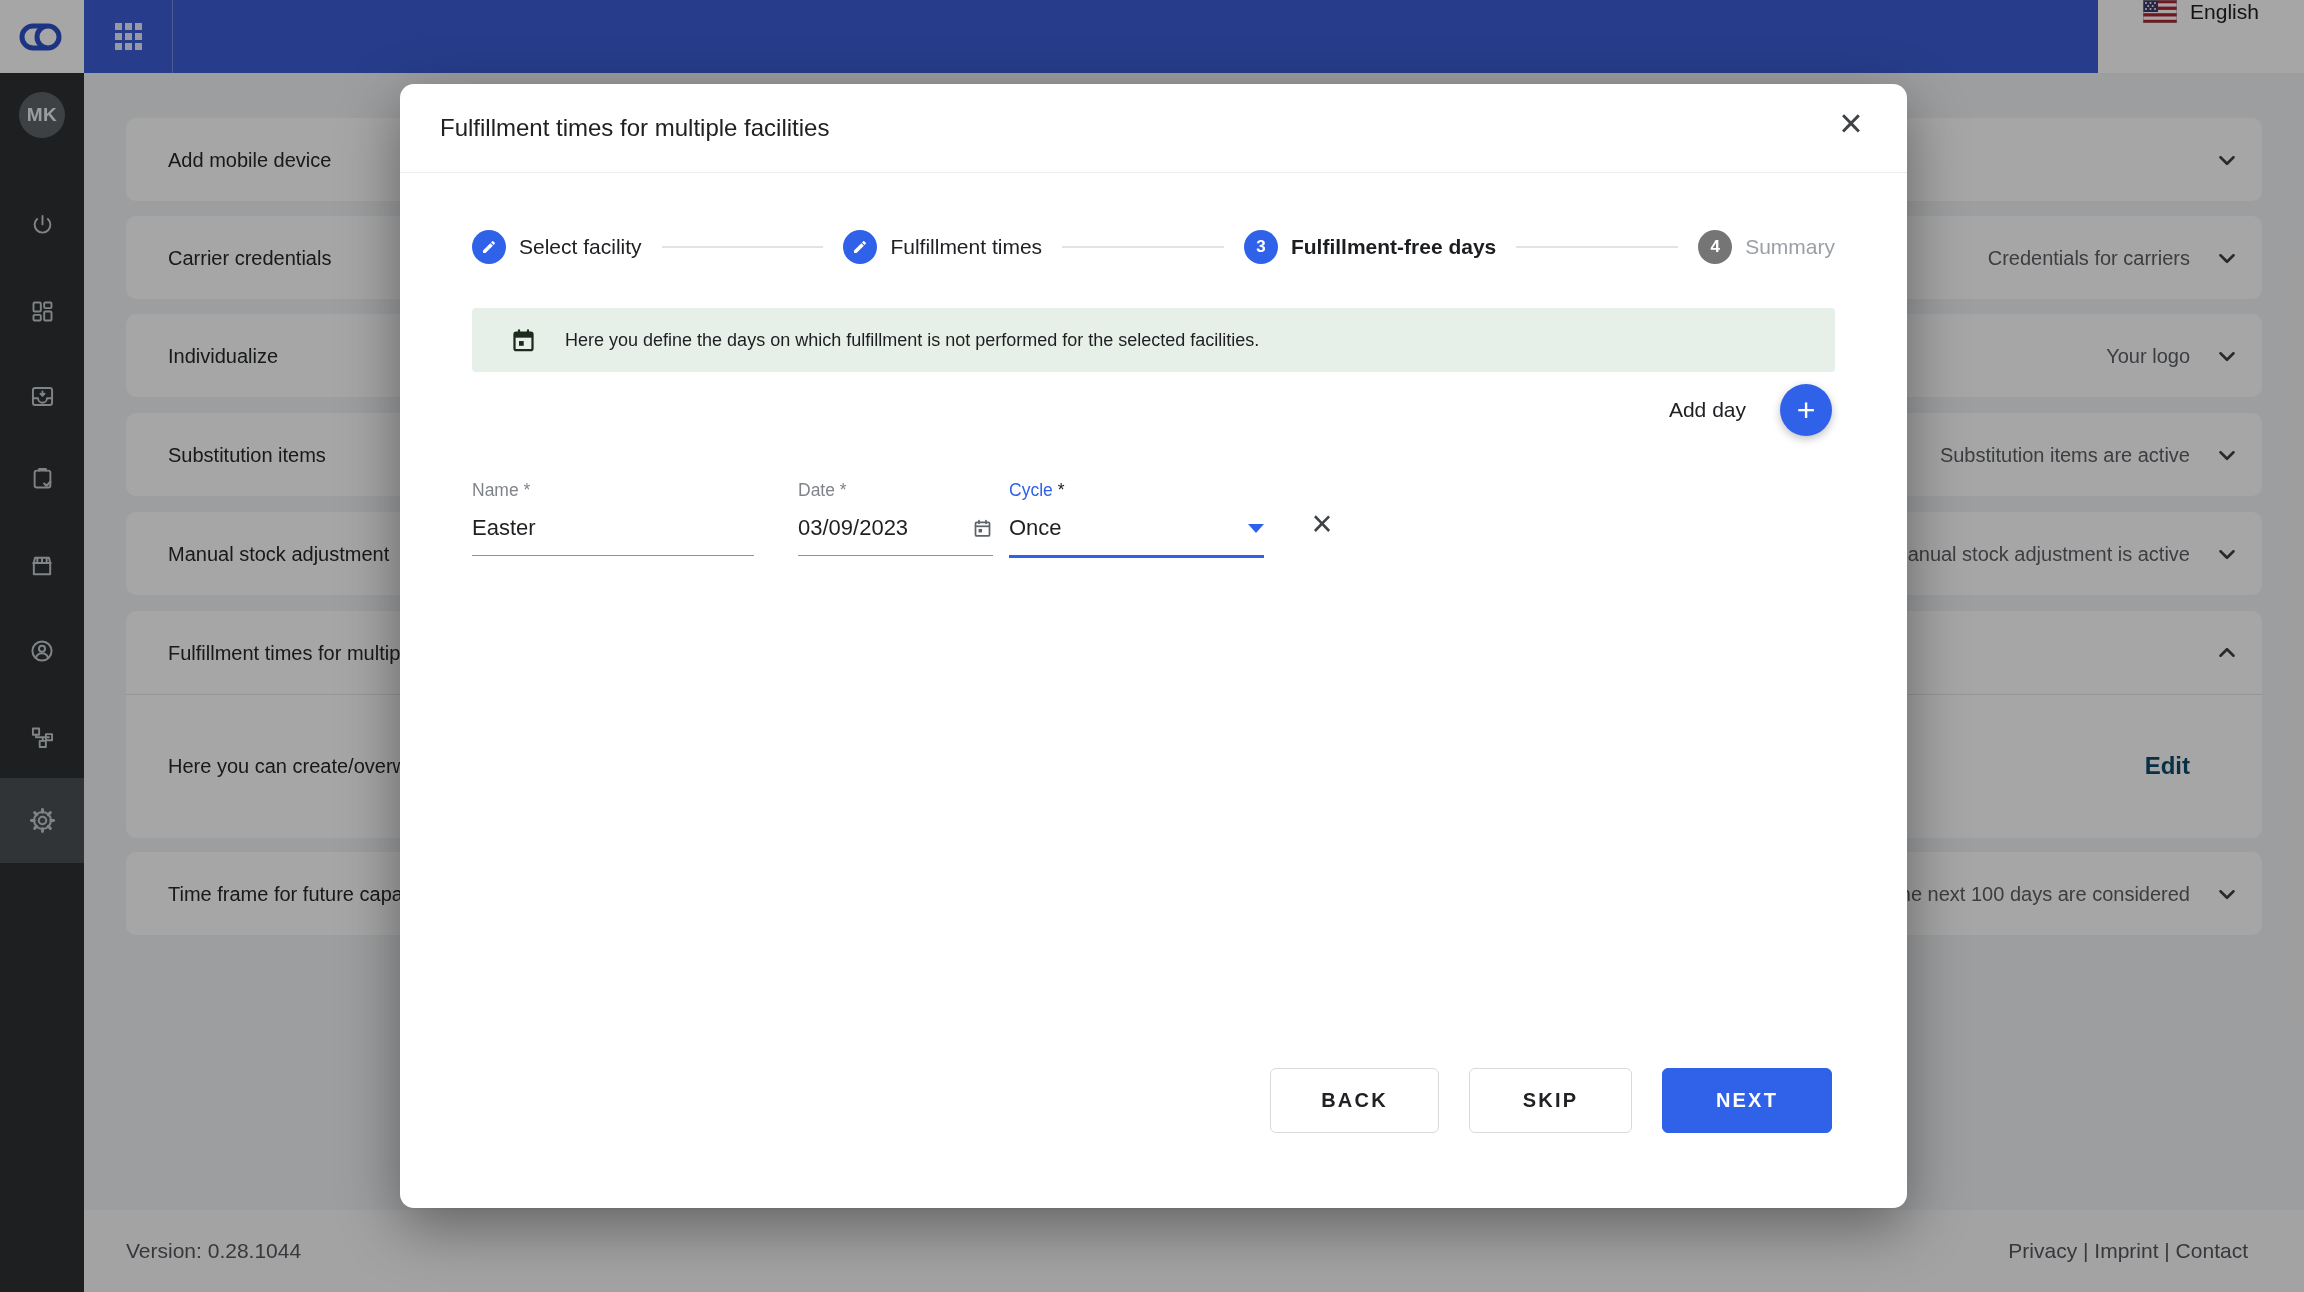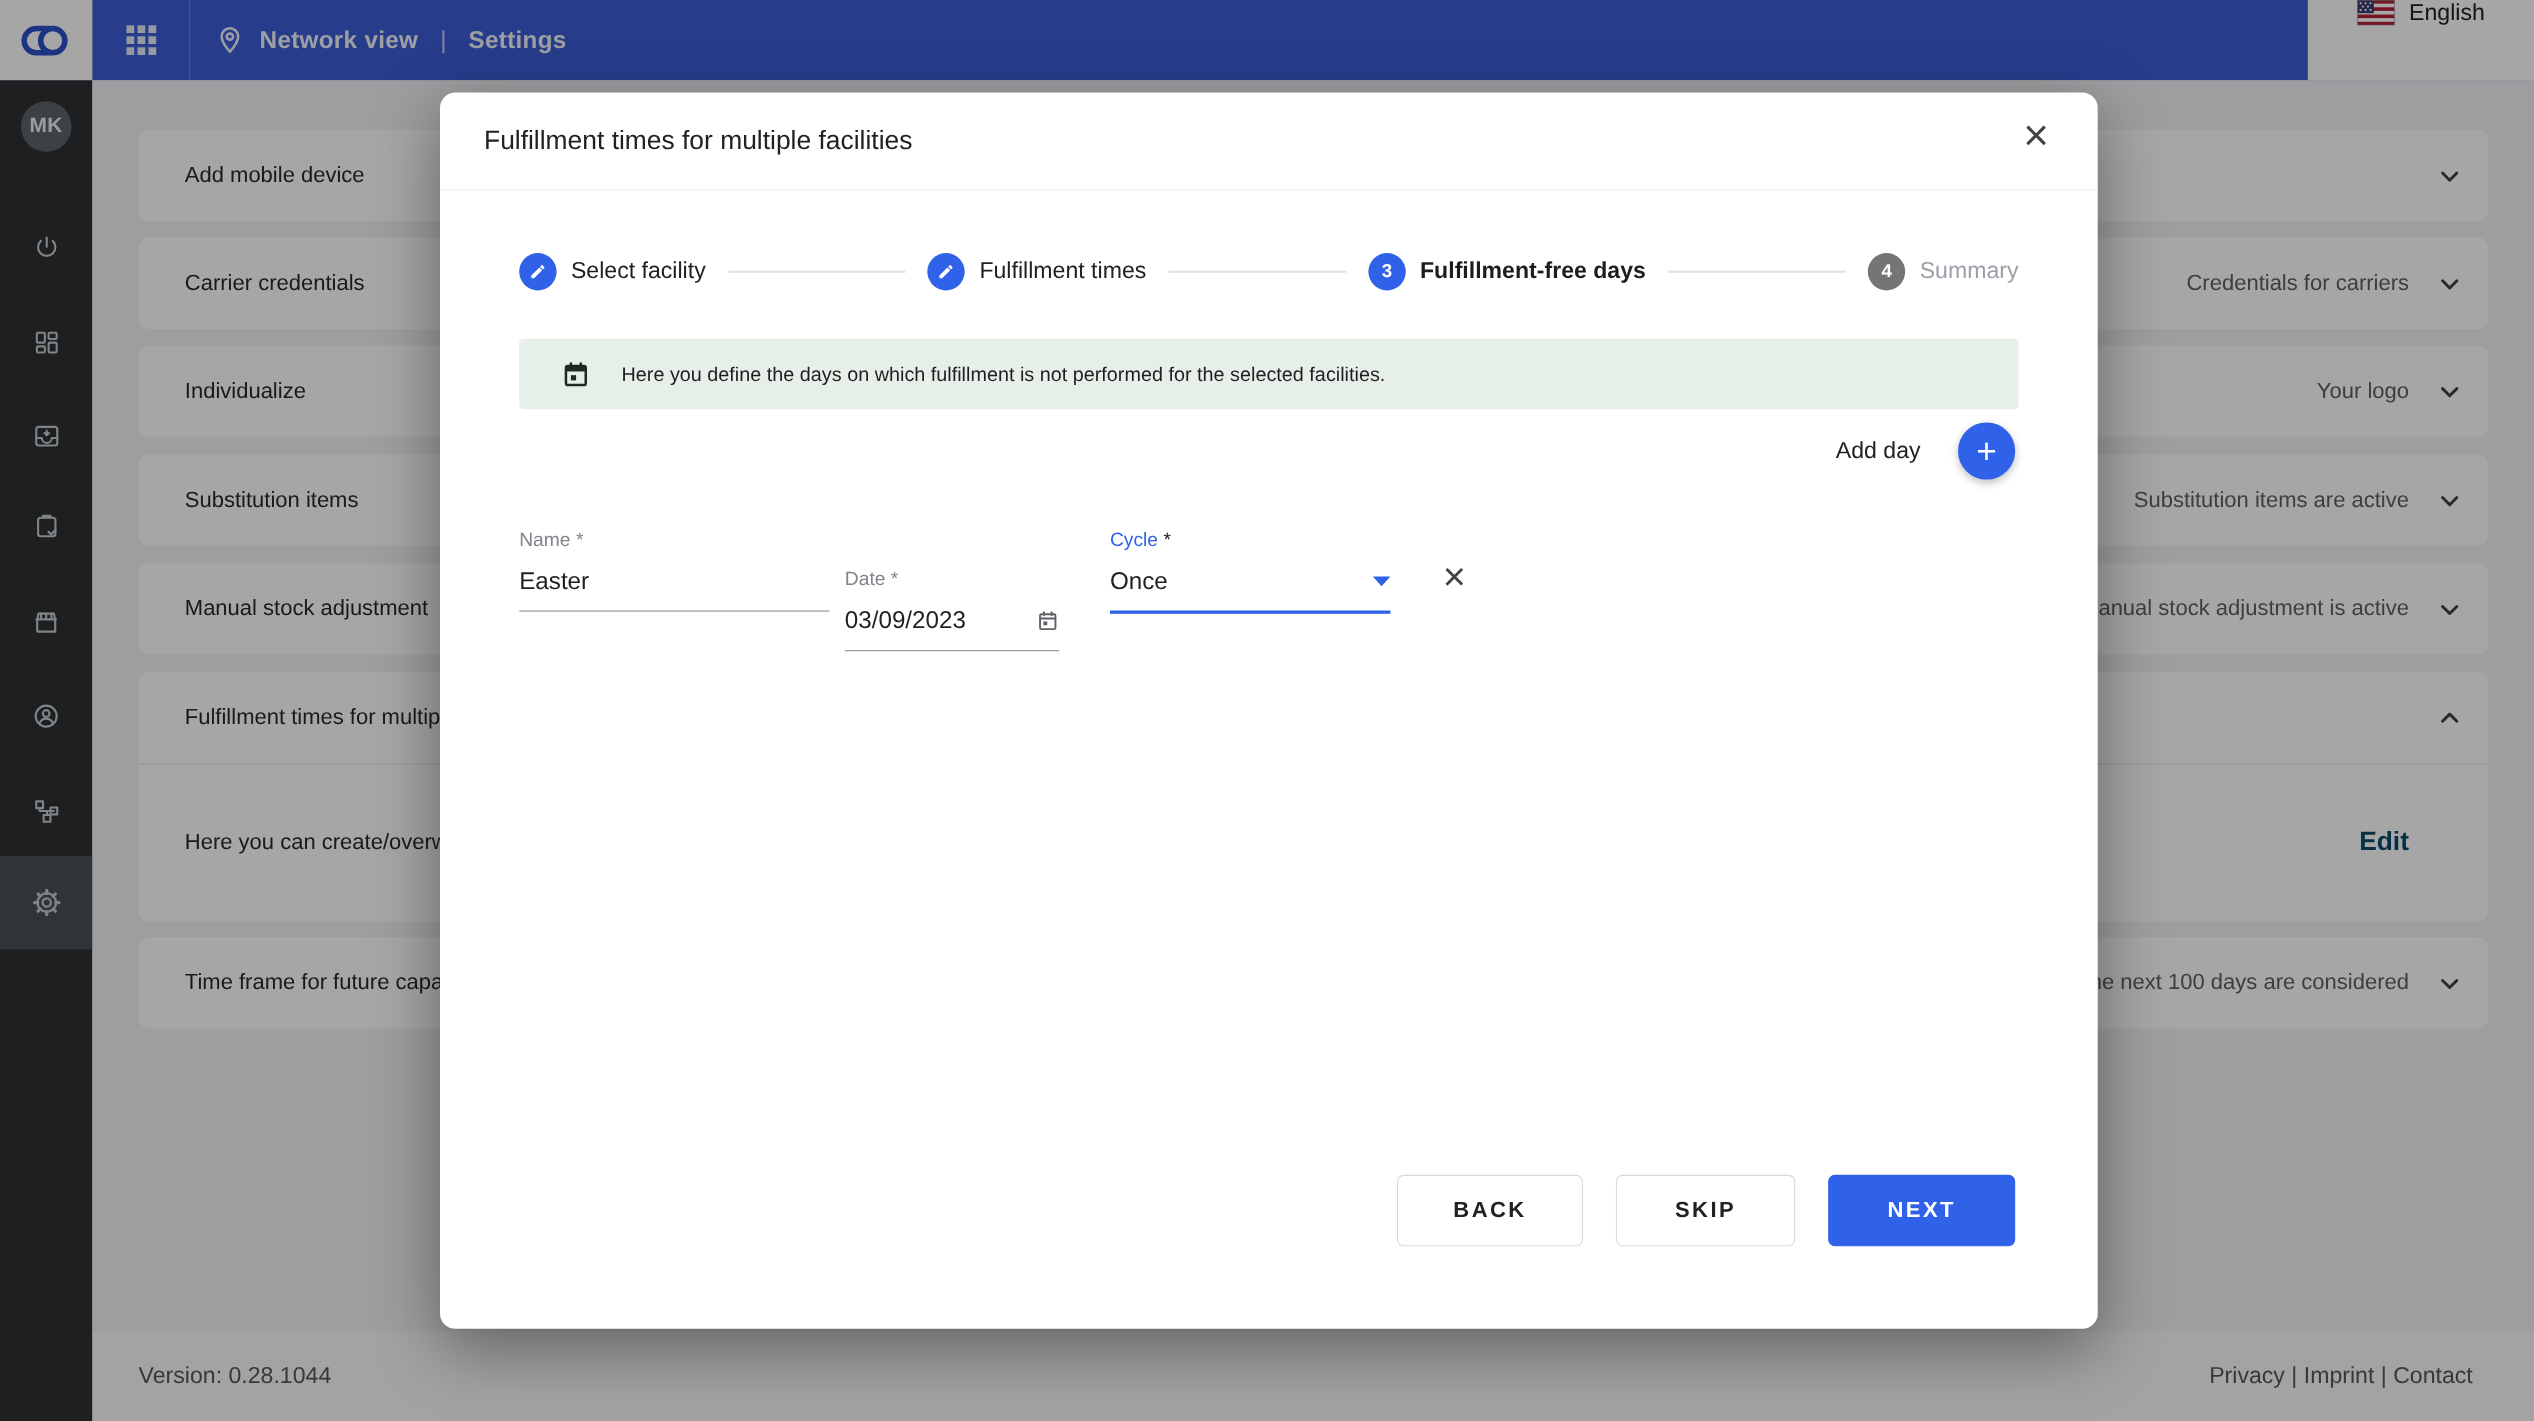--- a/index.html
+++ b/index.html
@@ -67,21 +67,21 @@
   .addday-label{font-size:21px;color:#202124;}
   .fab{width:52px;height:52px;border-radius:50%;background:#2f62e9;color:#fff;display:flex;align-items:center;justify-content:center;font-size:32px;font-weight:400;box-shadow:0 3px 8px rgba(0,0,0,.25);cursor:pointer;}
 
   .m-fields{position:absolute;left:72px;top:396px;height:90px;}
   .field{position:absolute;top:0;}
   .f-label{font-size:17.5px;color:#80848a;}
   .f-label .req-dark{color:#202124;}
   .f-label.blue{color:#2f62e9;}
   .f-value{margin-top:14px;font-size:22px;color:#1e2023;display:flex;align-items:center;justify-content:space-between;padding-bottom:14px;}
   .field.name{left:0;width:282px;border-bottom:1.5px solid #8f9296;}
-  .field.date{left:296px;width:195px;border-bottom:1.5px solid #8f9296;margin-top:36px;}
+  .field.date{left:326px;width:195px;border-bottom:1.5px solid #8f9296;}
   .field.cycle{left:537px;width:255px;border-bottom:3px solid #2f62e9;}
   .caret-down{width:0;height:0;border-left:8px solid transparent;border-right:8px solid transparent;border-top:9px solid #2f62e9;}
   .row-delete{position:absolute;left:828px;top:22px;width:44px;height:44px;display:flex;align-items:center;justify-content:center;font-size:36px;font-weight:300;color:#3f4246;cursor:pointer;}
 
   .m-actions{position:absolute;top:984px;left:870px;display:flex;gap:30px;}
   .btn{height:65px;border-radius:6px;border:1px solid #d7dadd;background:#fff;display:flex;align-items:center;justify-content:center;font-size:20px;font-weight:700;letter-spacing:2.2px;color:#202124;cursor:pointer;}
   .btn.back{width:169px;}
   .btn.skip{width:163px;}
   .btn.next{width:170px;background:#2f62e9;border-color:#2f62e9;color:#ffffff;}
 </style>
@@ -104,31 +104,20 @@
           <span></span>
           <span></span>
           <span></span>
           <span></span>
           <span></span>
           <span></span>
           <span></span>
       </div>
     </div>
     <div class="topbar-divider"></div>
-    <div class="topbar-nav">
-      <span class="pin">
-        <svg width="30" height="30" viewBox="0 0 24 24" fill="none" stroke="#f2f4fb" stroke-width="1.8" stroke-linecap="round" stroke-linejoin="round">
-          <path d="M12 3c-3.3 0-6 2.6-6 5.9C6 13.2 12 20 12 20s6-6.8 6-11.1C18 5.6 15.3 3 12 3z"></path>
-          <circle cx="12" cy="9" r="2.3"></circle>
-        </svg>
-      </span>
-      <span class="tb-label">Network view</span>
-      <span class="tb-sep">|</span>
-      <span class="tb-label">Settings</span>
-    </div>
     <div class="lang-box">
       <svg width="34" height="23" viewBox="0 0 34 23">
         <rect width="34" height="23" fill="#b22234"></rect>
         <rect y="3.3" width="34" height="3.3" fill="#fff"></rect>
         <rect y="9.9" width="34" height="3.3" fill="#fff"></rect>
         <rect y="16.5" width="34" height="3.3" fill="#fff"></rect>
         <rect width="15" height="12" fill="#3c3b6e"></rect>
         <circle cx="3" cy="3" r="1" fill="#fff"></circle>
           <circle cx="7.5" cy="3" r="1" fill="#fff"></circle>
           <circle cx="12" cy="3" r="1" fill="#fff"></circle>

